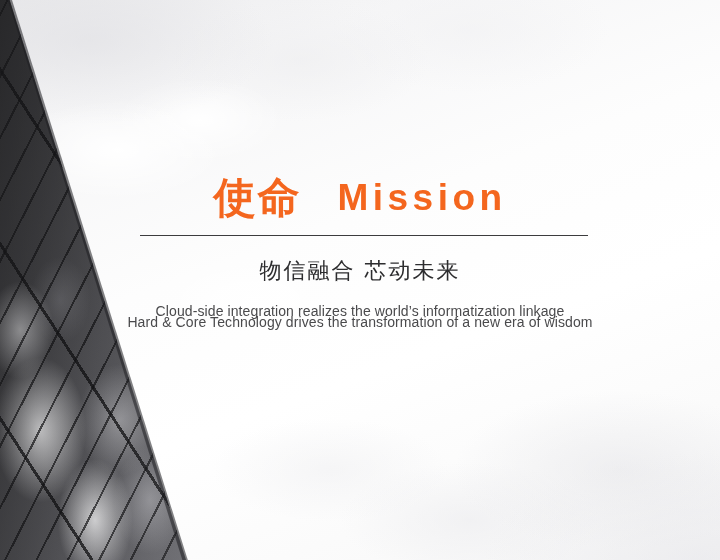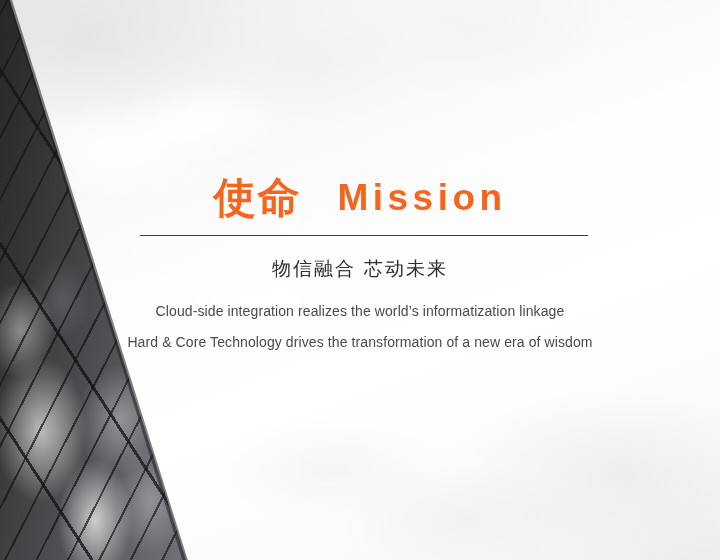--- a/index.html
+++ b/index.html
@@ -158,21 +158,21 @@
     height: 1px;
     background: #3c3c3e;
   }
 
   .subtitle-cn {
     position: absolute;
     left: 0;
     top: 256px;
     width: 720px;
     text-align: center;
-    font-size: 19px;
+    font-size: 22px;
     font-weight: 400;
     color: #2d2d2f;
     letter-spacing: 2px;
     font-family: "DejaVu Sans", "Liberation Sans", sans-serif;
     white-space: nowrap;
   }
 
   .desc {
     position: absolute;
     left: 0;
@@ -180,21 +180,21 @@
     text-align: center;
     font-size: 14px;
     font-weight: 400;
     color: #4a4a4c;
     letter-spacing: 0.1px;
     white-space: nowrap;
     font-family: "Liberation Sans", "DejaVu Sans", sans-serif;
   }
 
   .desc-1 { top: 303px; }
-  .desc-2 { top: 334px; }
+  .desc-2 { top: 314px; }
 </style>
 </head>
 <body>
 
 <div id="stage">
 
   <div class="sky"></div>
   <div class="sky-haze"></div>
 
   <div class="building">

